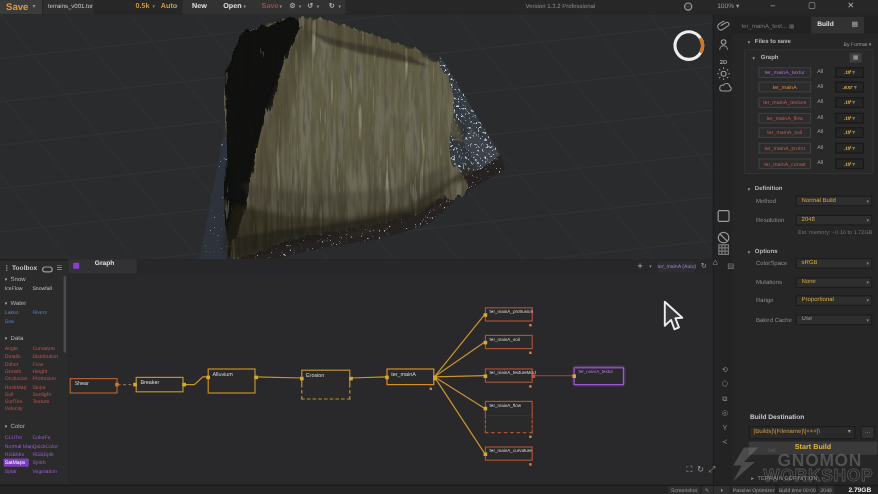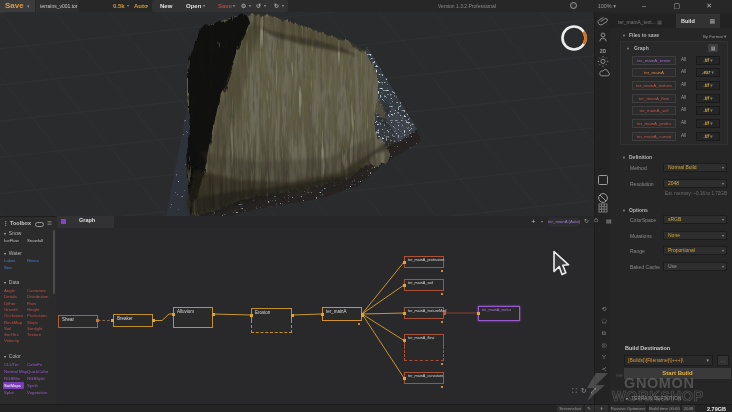--- a/index.html
+++ b/index.html
@@ -458,21 +458,21 @@
 <div class="abs" id="statusbar">
   <div class="sb-box" style="left:557px; width:26px;">Screenshot</div>
   <div class="sb-box" style="left:584.5px; width:9px;">✎</div>
   <div class="sb-box" style="left:595px; width:13px;">⏵</div>
   <div class="sb-box" style="left:610px; width:36px;">Passive Optimizer</div>
   <div class="sb-box" style="left:649px; width:31px;">Build time 00:00</div>
   <div class="sb-box" style="left:682px; width:13px;">2048</div>
   <div class="abs" style="left:707px; top:0; color:#e8e8e8; font-size:5.5px; font-weight:bold; line-height:8px;">2.79GB</div>
 </div>
 
-<div class="abs" style="left:584px; top:367px; width:124px; height:37px; pointer-events:none; overflow:hidden;">
+<div class="abs" style="left:608px; top:367px; width:124px; height:37px; pointer-events:none; overflow:hidden;">
 <svg width="124" height="37">
 <g opacity="0.33">
   <path d="M12,6 L24,6 L12,18 L21,18 L3,34 L10,21 L3,21 Z" fill="#999"></path>
   <text x="31" y="10" font-size="4" font-family="Liberation Sans" fill="#aaa">THE</text>
   <text x="40" y="21" font-size="14.5" font-weight="bold" font-family="Liberation Sans" letter-spacing="0.6" fill="#a8a8a8">GNOMON</text>
   <text x="28" y="34" font-size="14.5" font-weight="bold" font-family="Liberation Sans" letter-spacing="0.6" fill="none" stroke="#b0b0b0" stroke-width="0.7">WORKSHOP</text>
 </g>
 </svg>
 </div>
 

